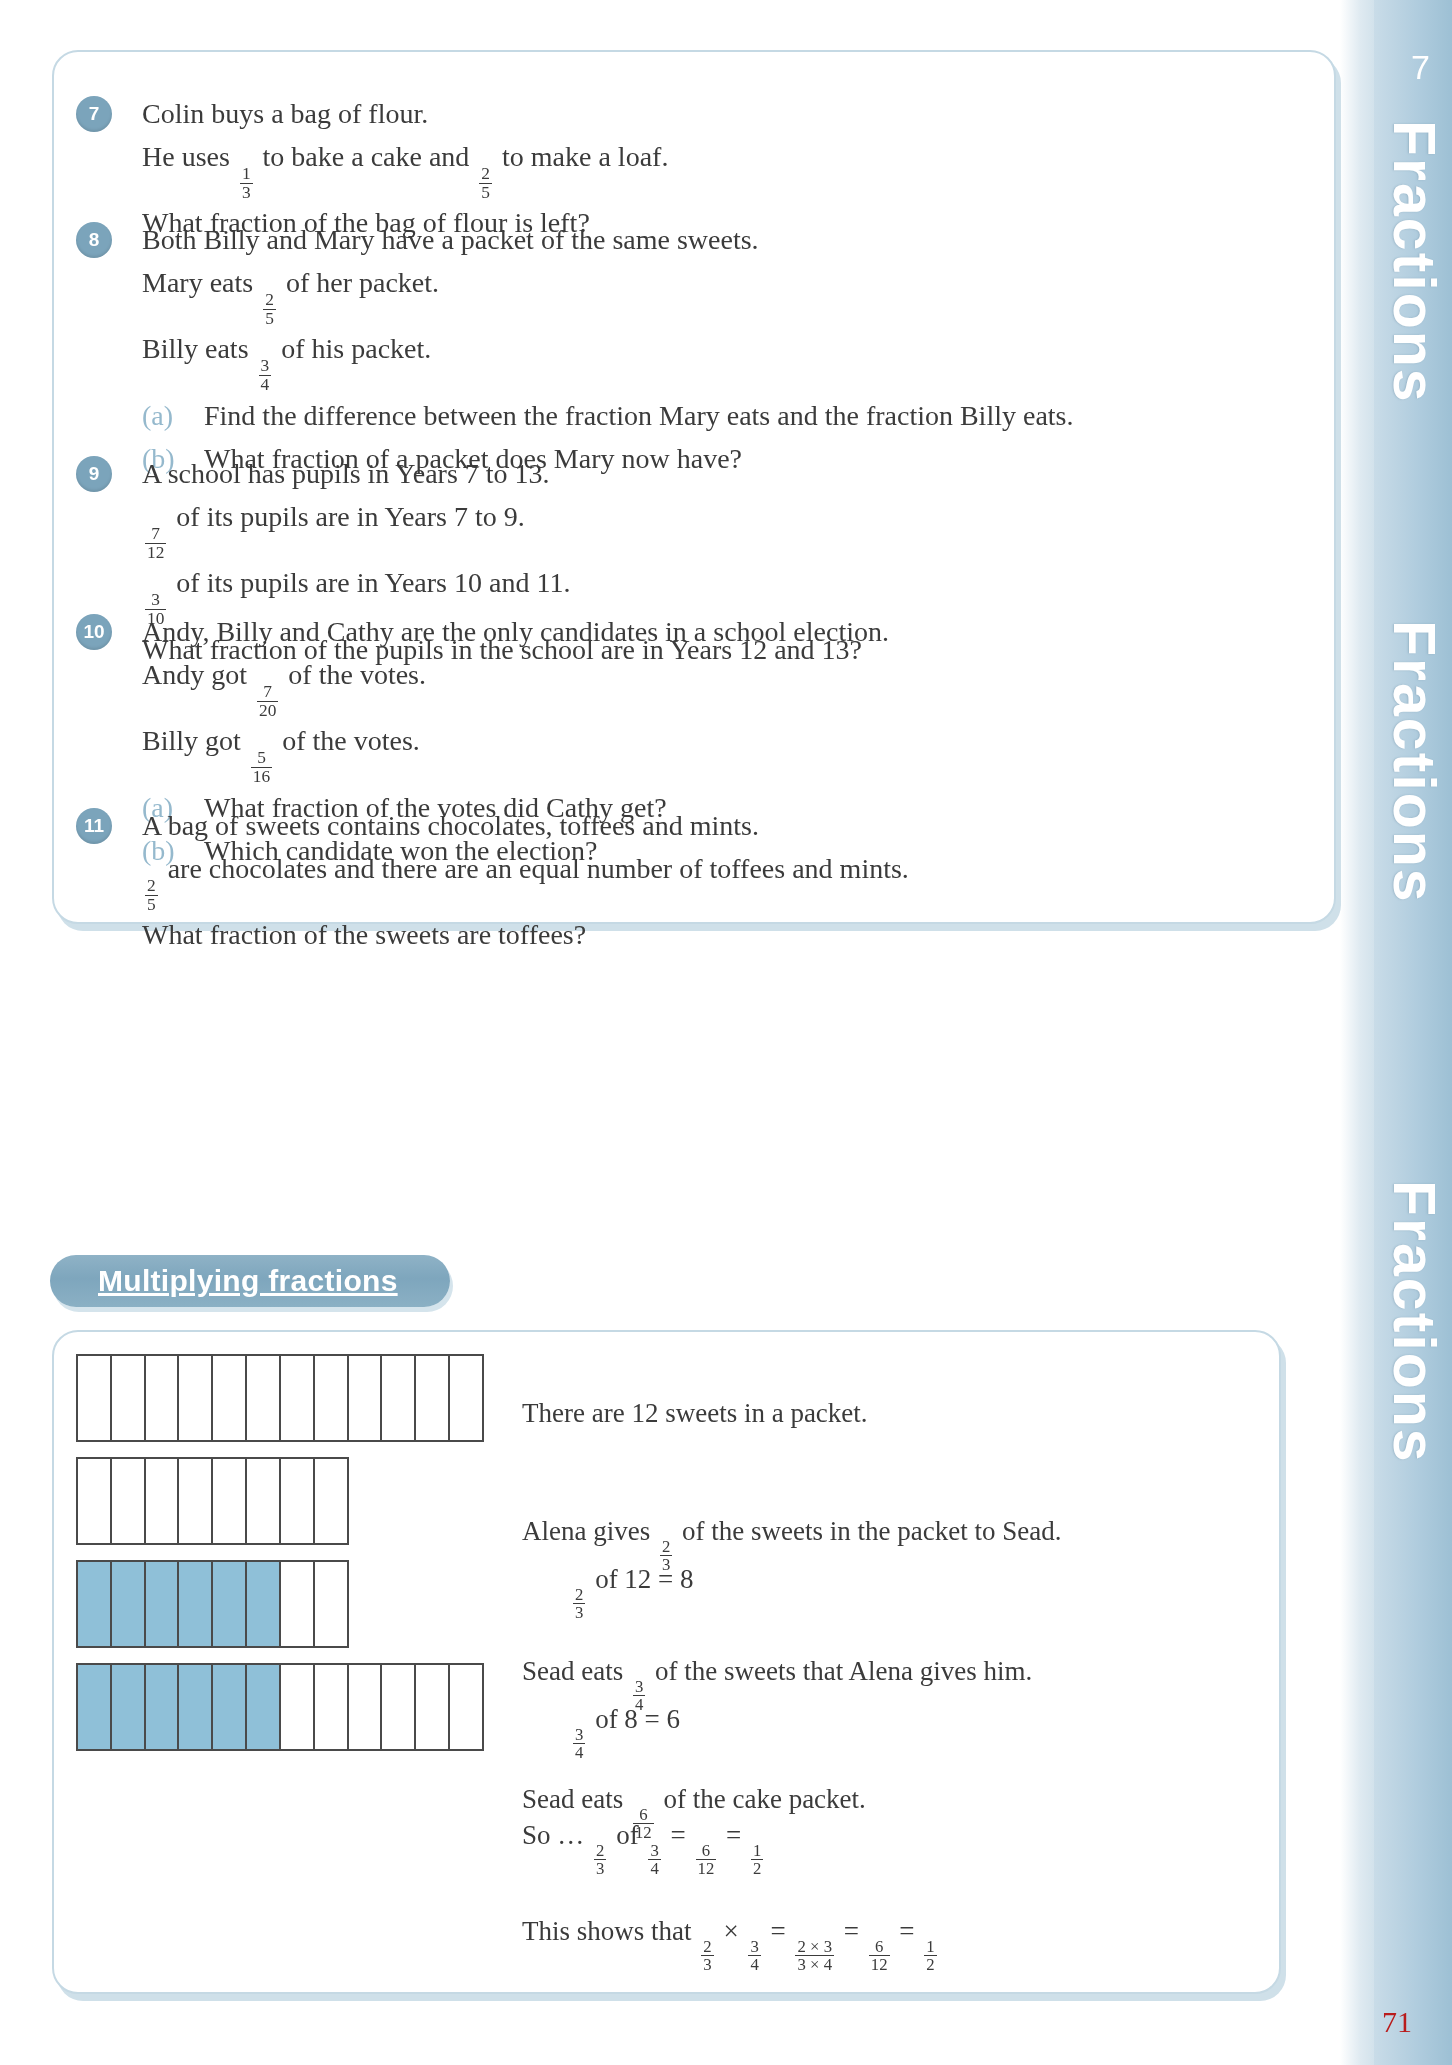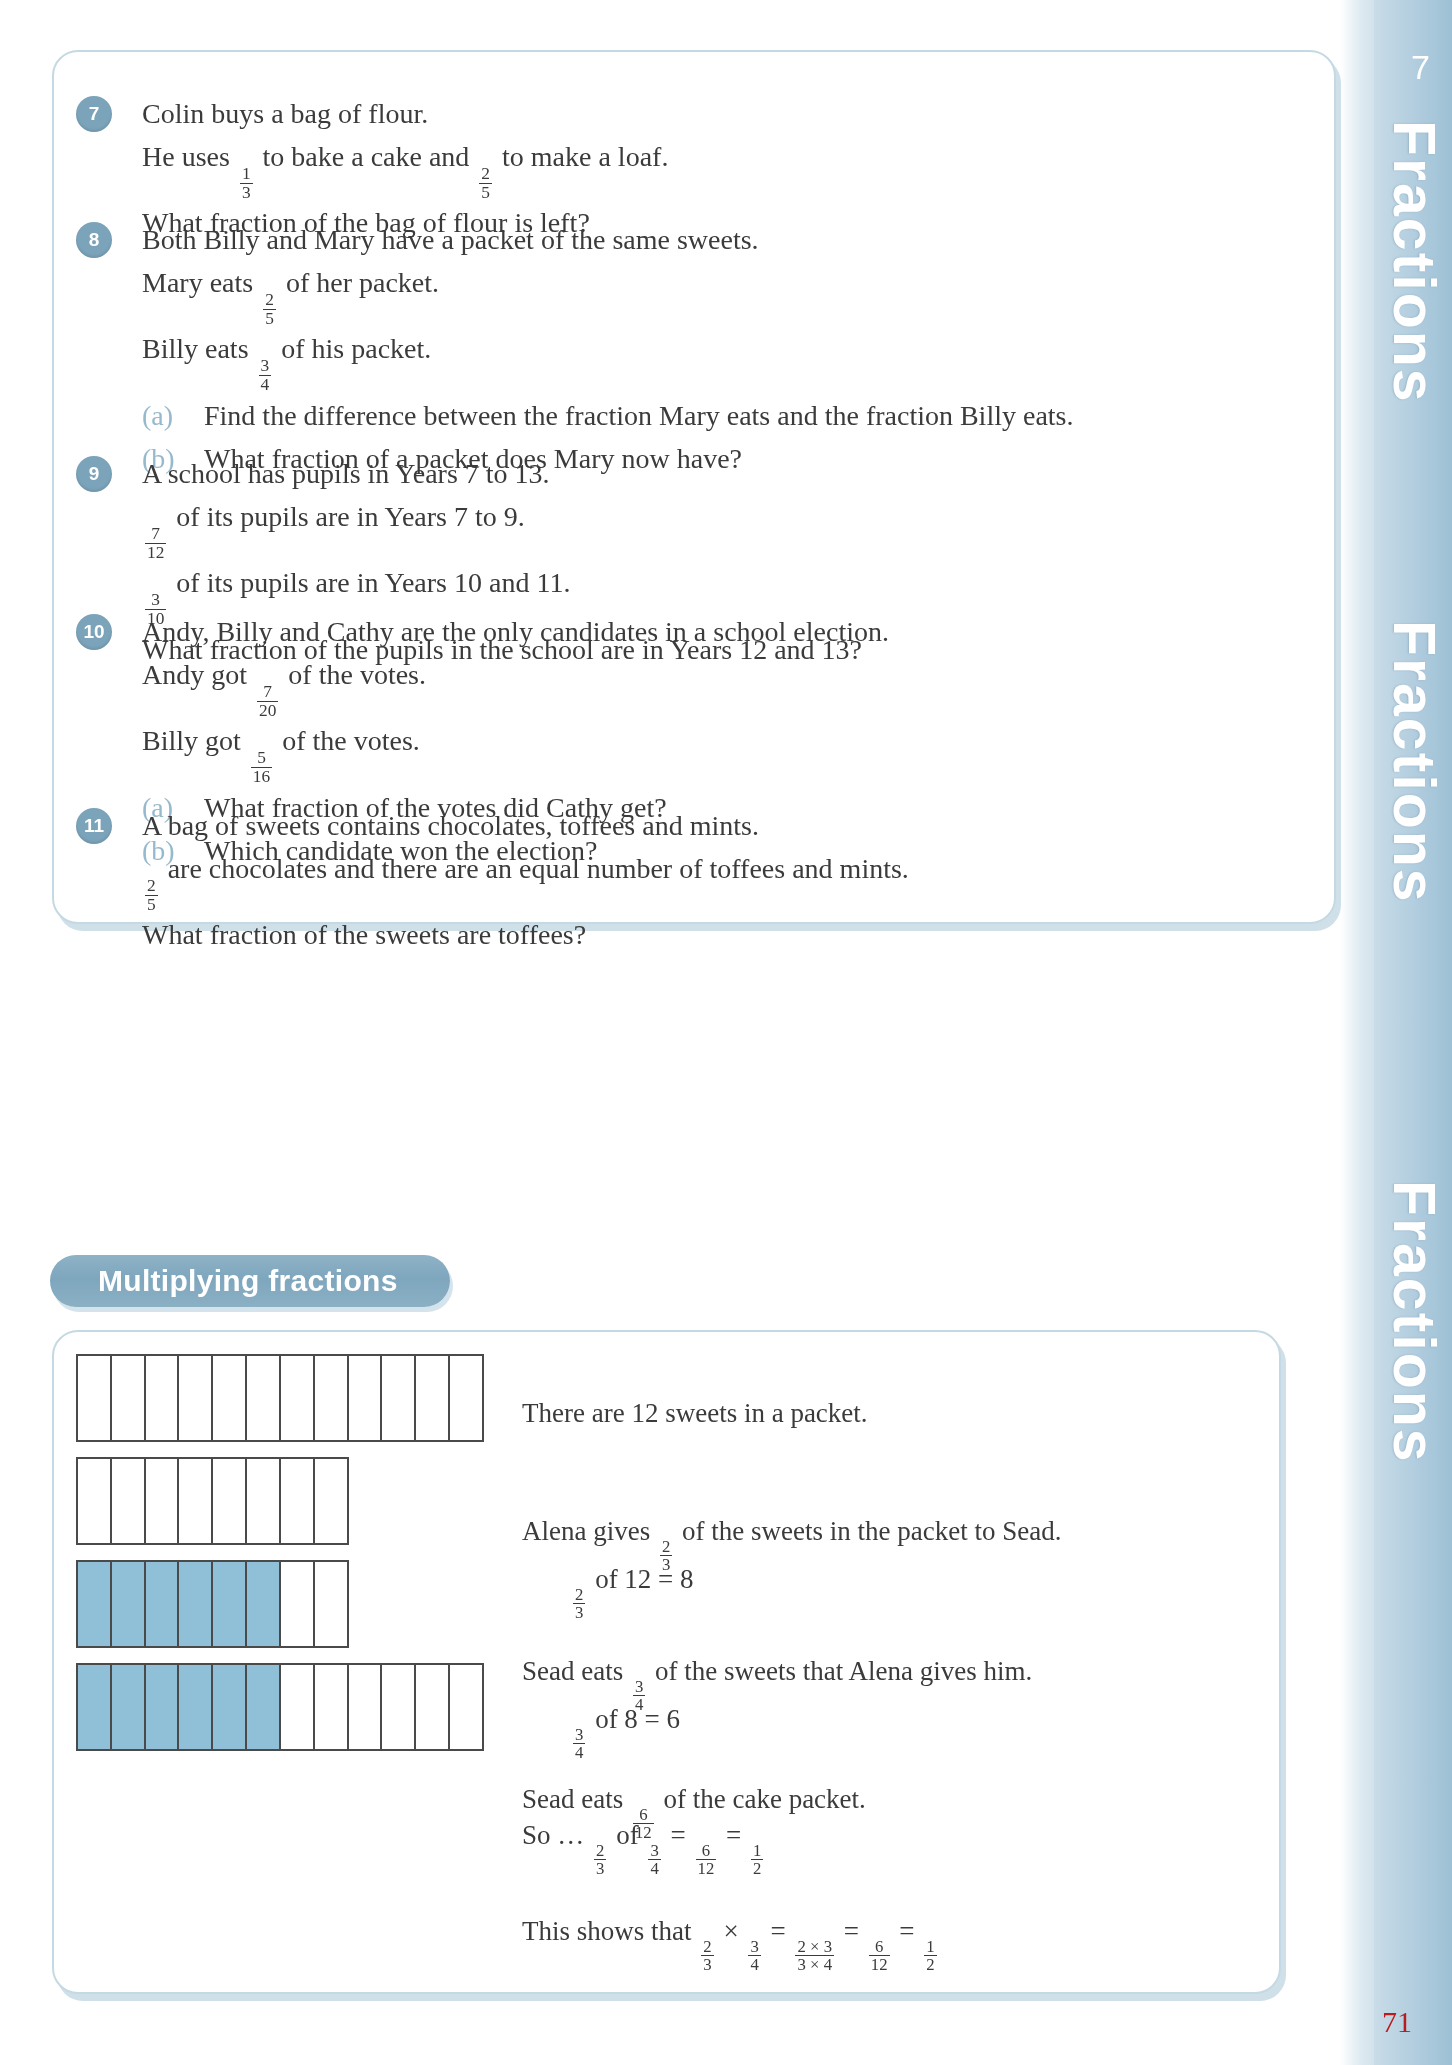--- a/index.html
+++ b/index.html
@@ -59,21 +59,21 @@
   
   #section-header{
     position:absolute;left:50px;top:1255px;width:400px;height:52px;
     border-radius:26px;
     background:linear-gradient(to bottom,#8fb2c6 0%,#7ea6bd 45%,#8bb0c4 100%);
     box-shadow:3px 5px 0 0 #d5e4ec;
   }
   #section-header span{
     position:absolute;left:48px;top:50%;transform:translateY(-50%);
     color:#ffffff;font-family:"Liberation Sans",sans-serif;
-    font-weight:bold;font-size:30px;letter-spacing:.3px;white-space:nowrap;
+    font-weight:bold;font-size:30px;letter-spacing:.3px;white-space:nowrap;text-decoration:underline;
   }
 
   
   #example-card{left:52px;top:1330px;width:1225px;height:660px;}
 
   .bar{position:absolute;display:flex;border:0;}
   .cell{
     box-sizing:border-box;border:2.2px solid #4a4a4a;margin-right:-2.2px;
     background:#ffffff;height:100%;
   }

